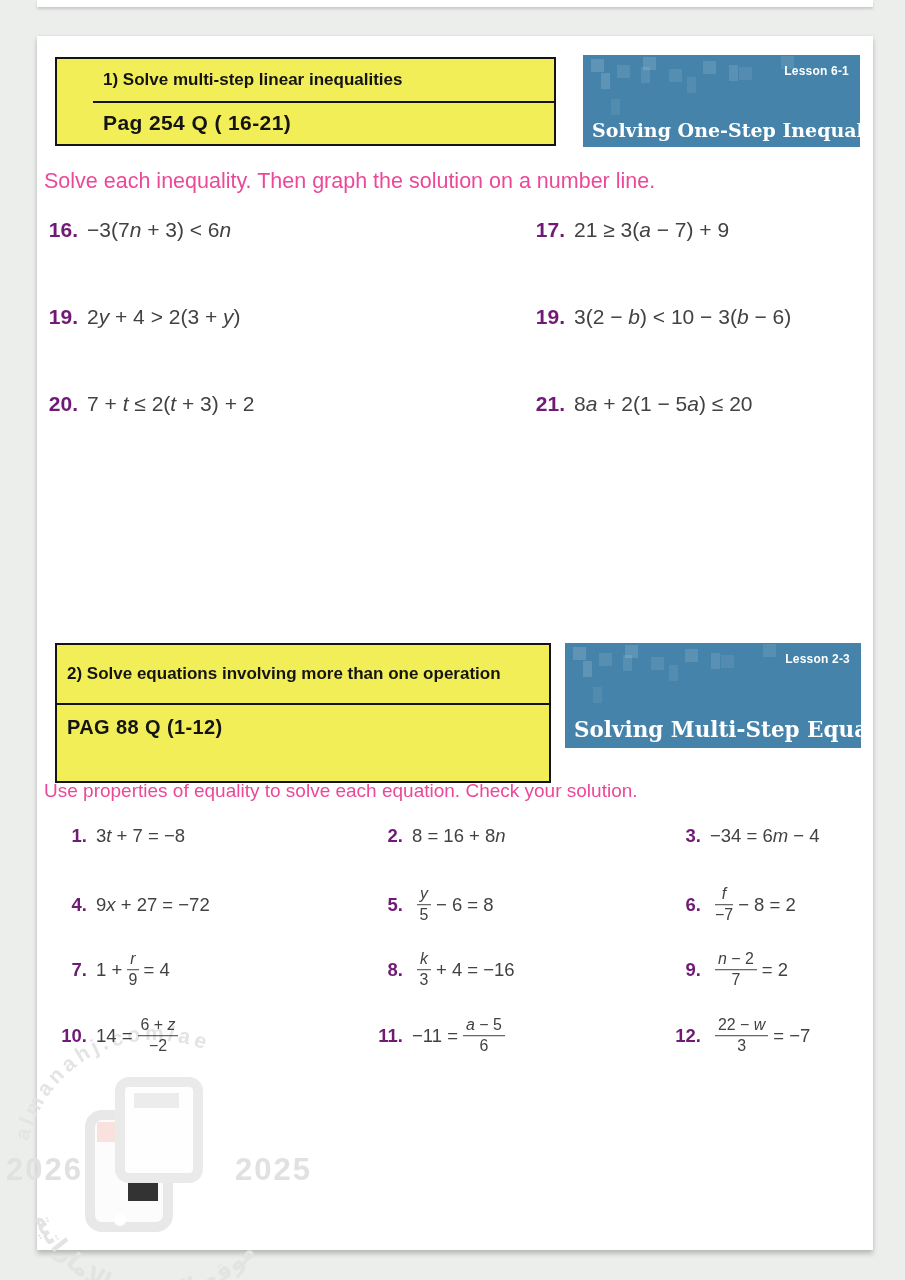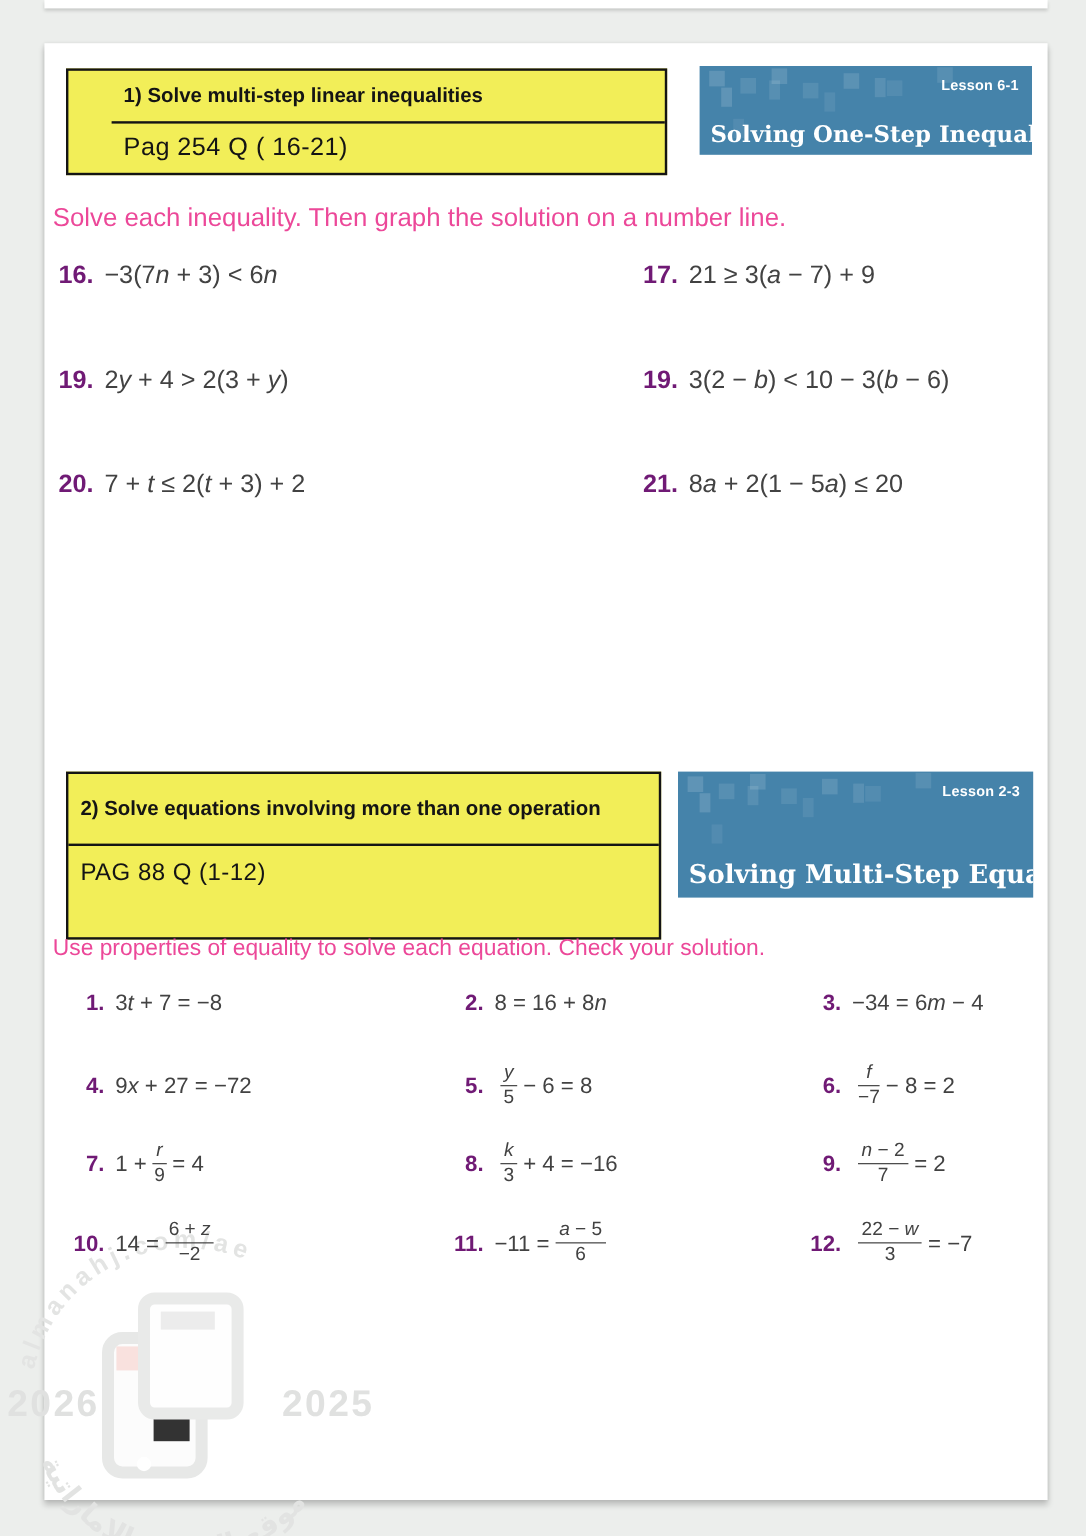--- a/index.html
+++ b/index.html
@@ -32,38 +32,38 @@
   }
   .taskbox .row1 {
     display:flex; align-items:center;
     border-bottom:2.5px solid #141414;
     padding:4px 10px;
     font-weight:bold; color:#141414;
   }
   .taskbox .row2 {
     display:flex; align-items:center;
     padding:0 10px;
-    font-weight:normal; color:#141414;
+    font-weight:bold; color:#141414;
     letter-spacing:.4px;
   }
   .taskbox1 { left:18px; top:21px; width:501px; height:89px;padding-left:36px; }
   .taskbox1 .row1 { height:44px; font-size:17px; }
   .taskbox1 .row2 { height:40px; font-size:21px; }
   .taskbox2 { left:18px; top:607px; width:496px; height:140px; }
   .taskbox2 .row1 { height:60px; font-size:17px; line-height:1.35; }
   .taskbox2 .row2 { height:44px; font-size:20px; }
 
   
   .banner {
     position:absolute;
     background:#4583aa;
     overflow:hidden;
     color:#ffffff;
   }
-  .banner1 { left:546px; top:19px; width:277px; height:74px; }
+  .banner1 { left:546px; top:19px; width:277px; height:92px; }
   .banner2 { left:528px; top:607px; width:296px; height:105px;text-align:right; }
   .banner .lesson {
     position:absolute; top:9px; right:11px;
     font-size:12px; font-weight:bold; letter-spacing:.2px;
   }
   .banner .btitle {
     position:absolute; left:9px; bottom:6px;
     font-family:"DejaVu Serif", serif; font-weight:600;
     white-space:nowrap;
   }

